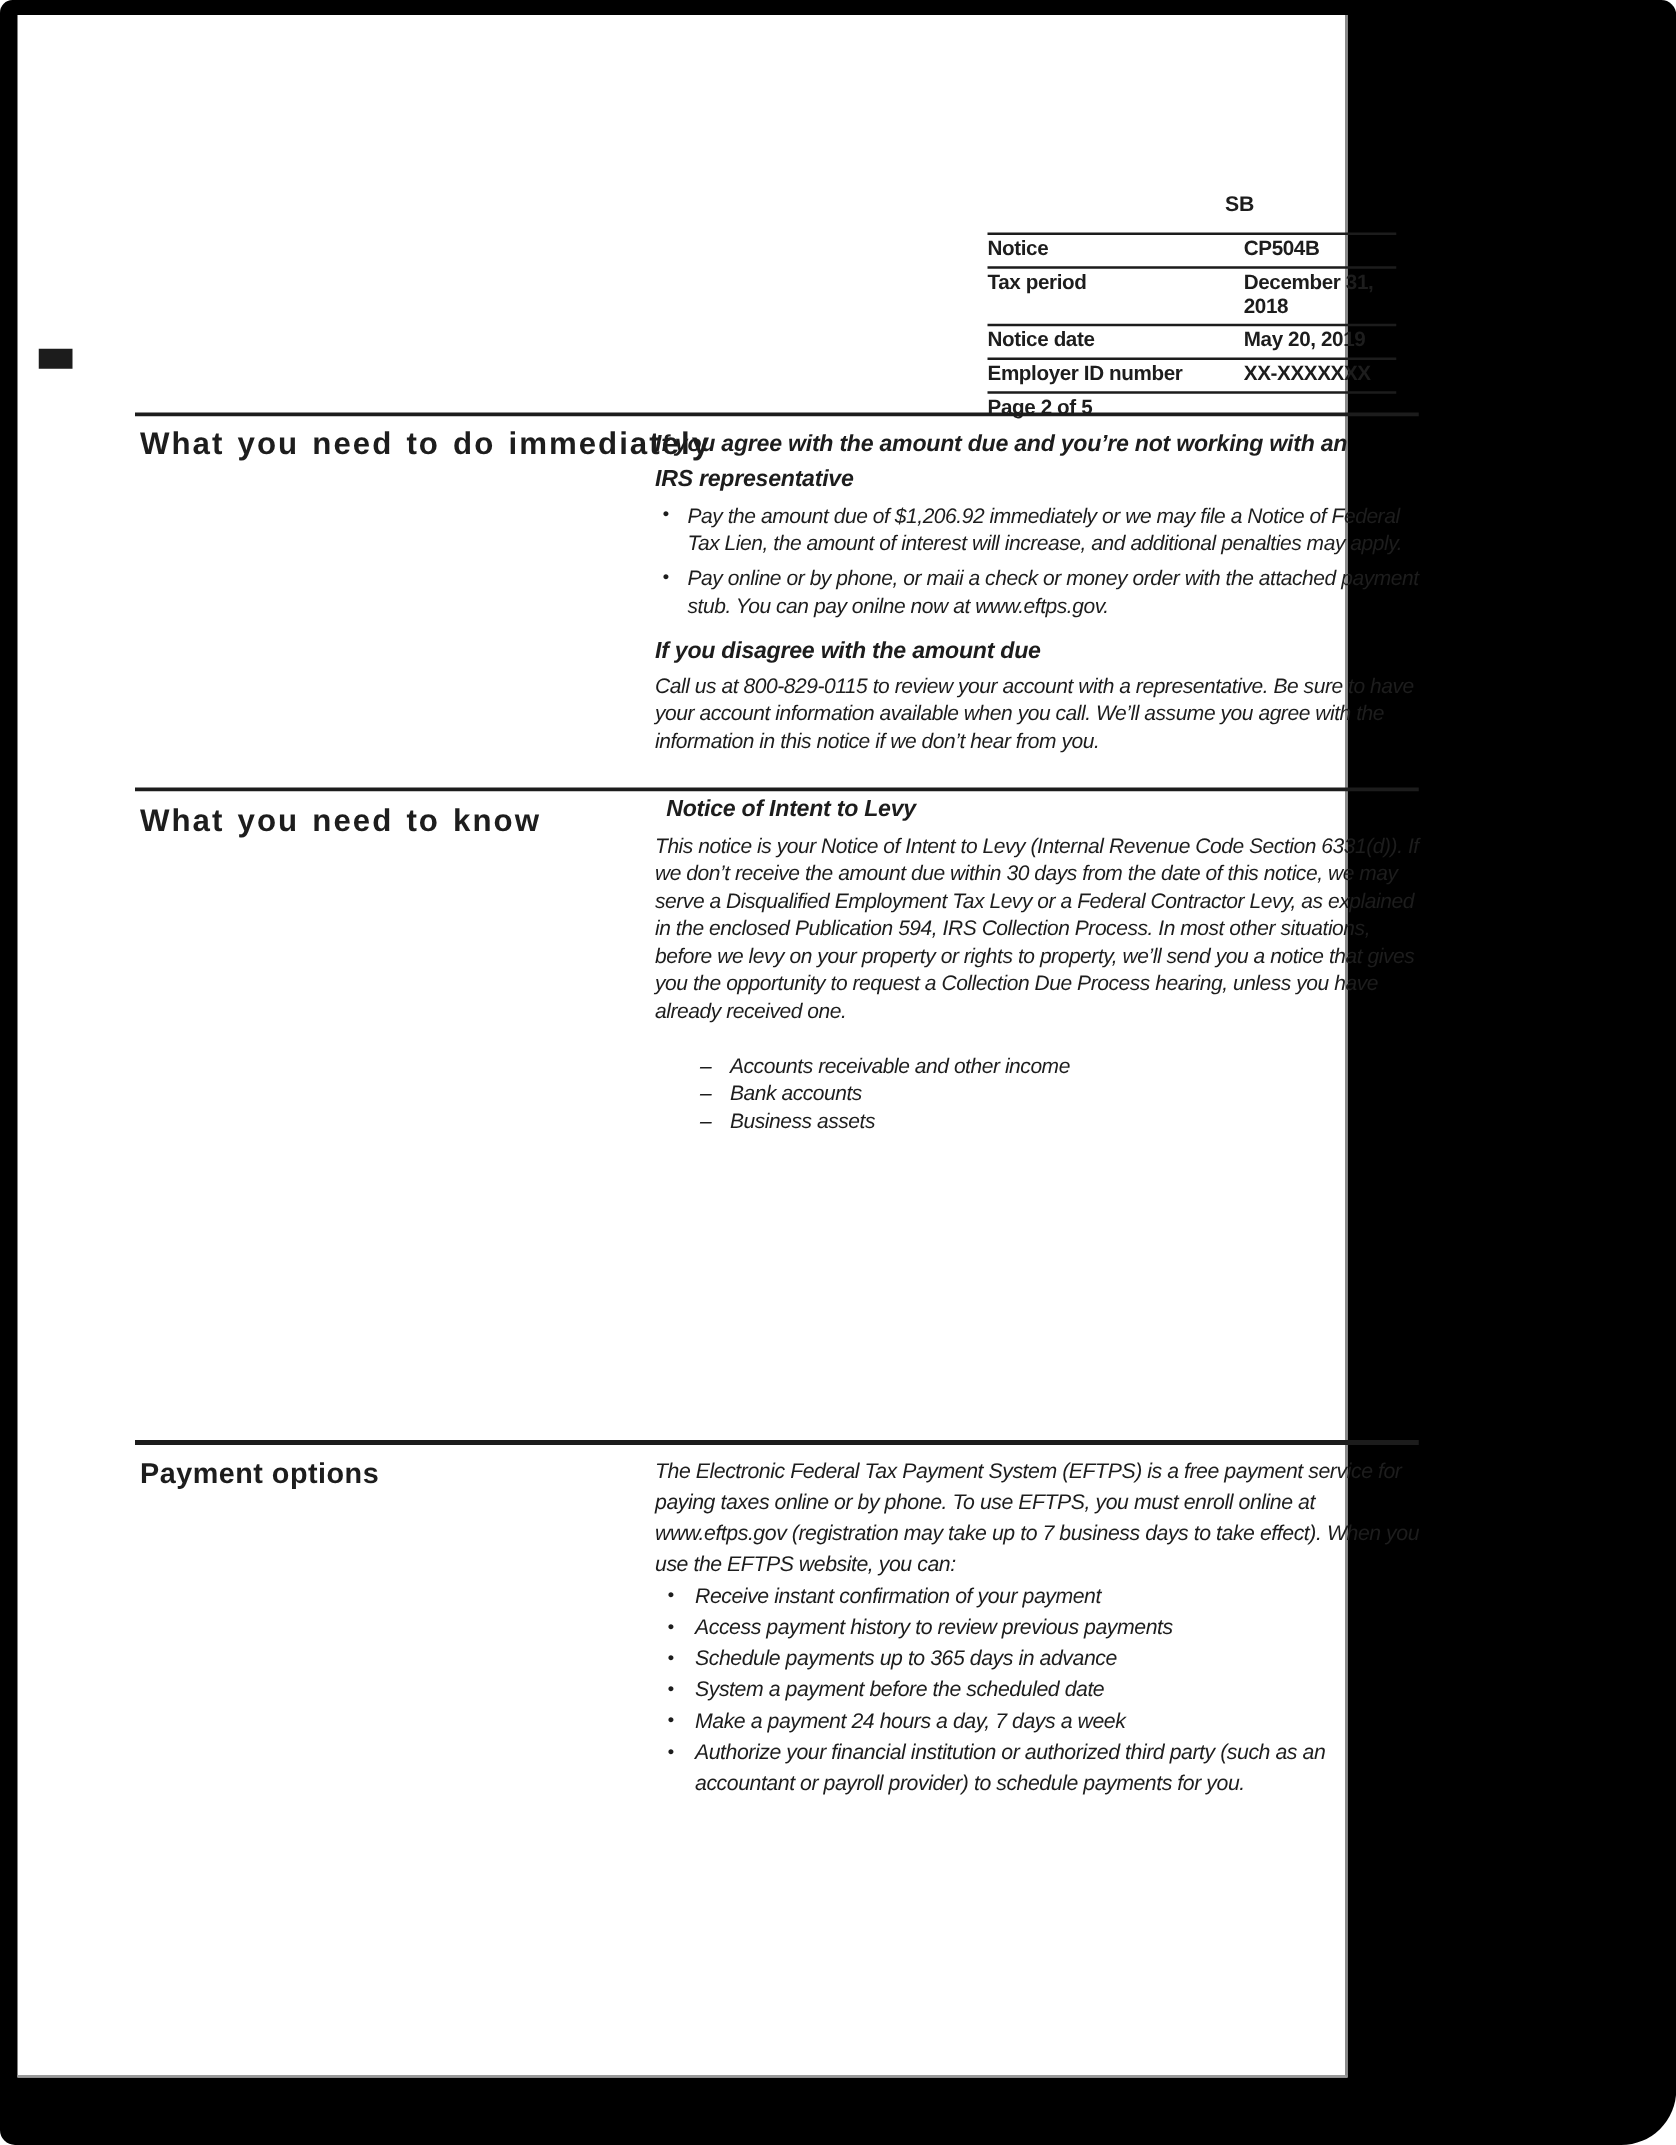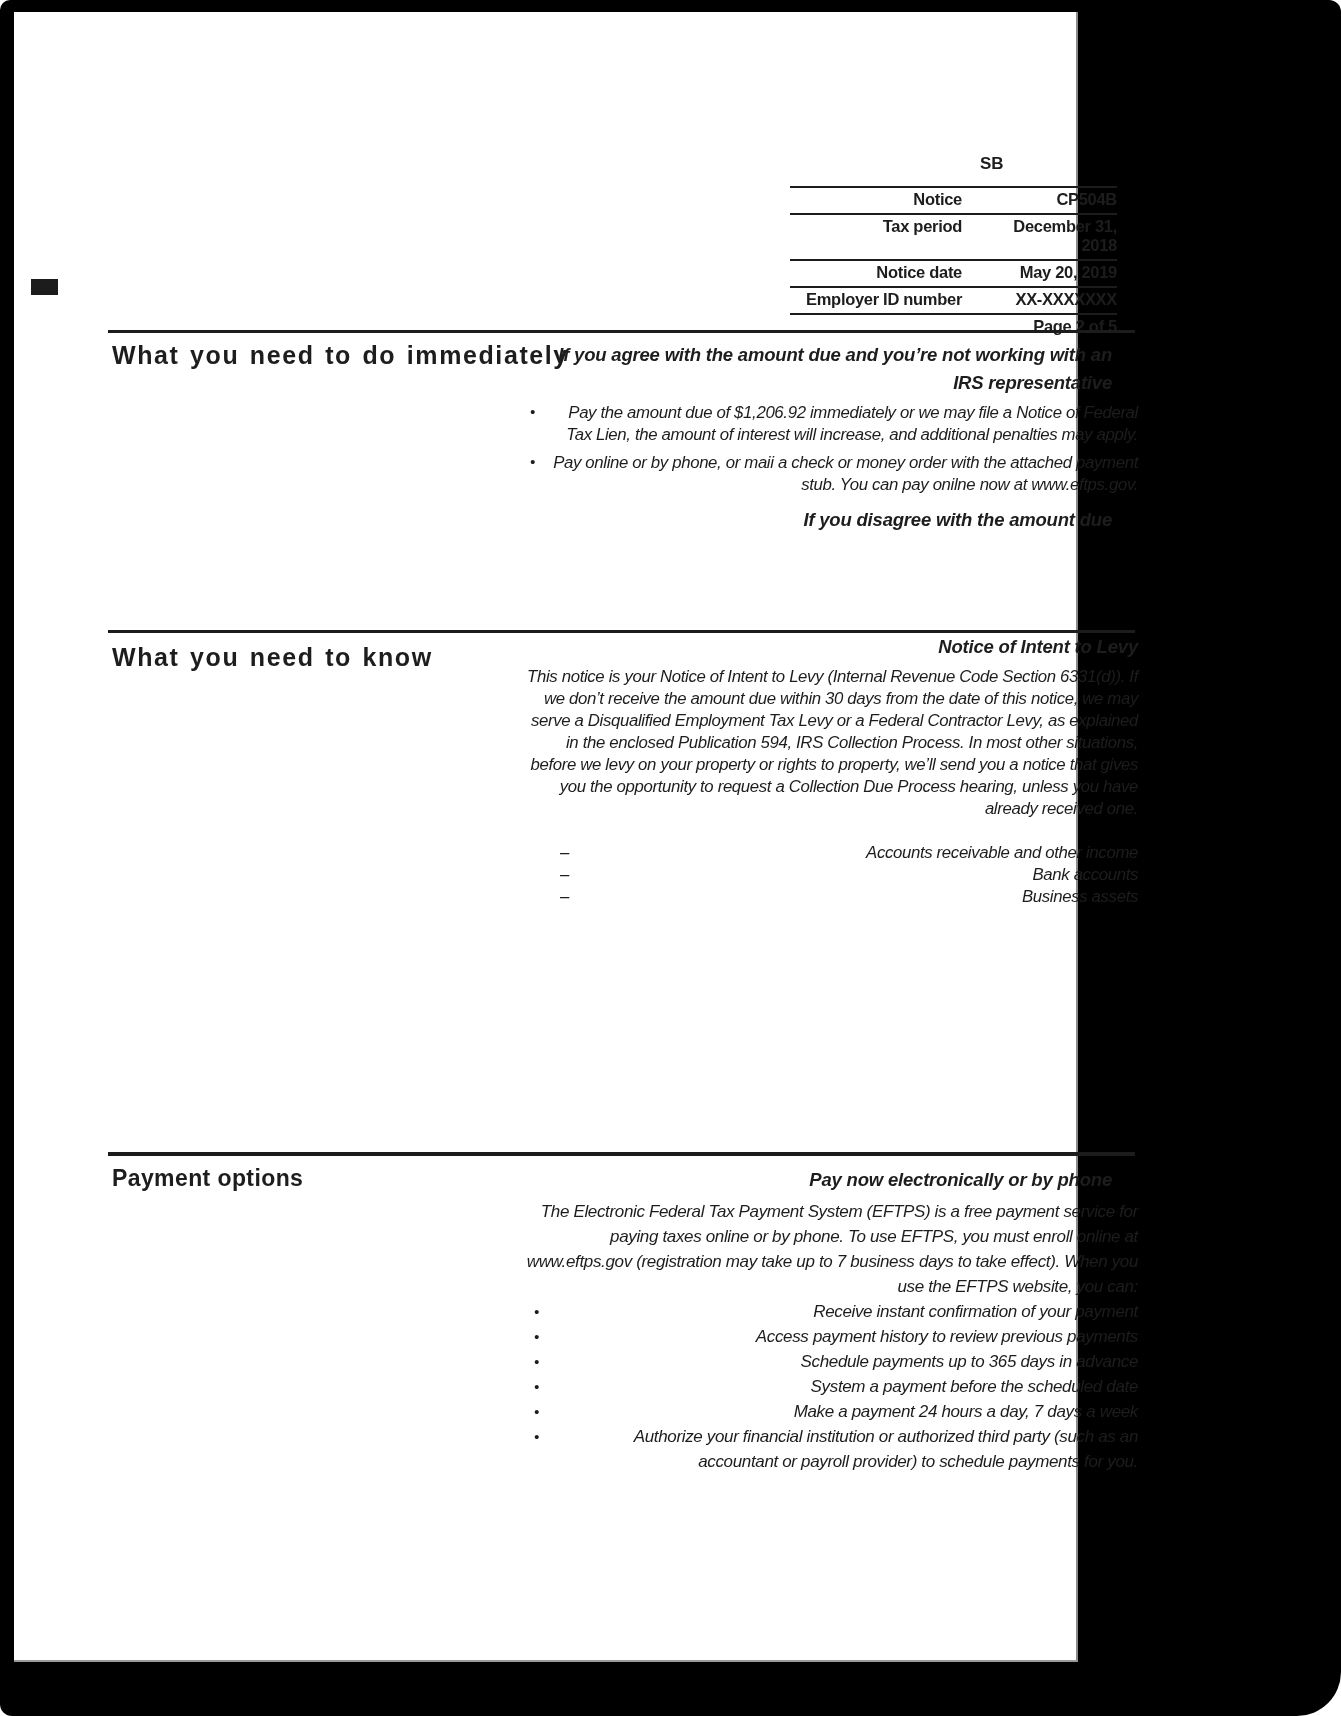--- a/index.html
+++ b/index.html
@@ -13,21 +13,20 @@
     color:#1d1d1d;
   }
   .page{
     position:absolute;
     left:14px;top:12px;
     width:1064px;height:1650px;
     background:#ffffff;
     border-right:2px solid #8a8a8a;
     border-bottom:2px solid #9a9a9a;
     box-sizing:border-box;
-    text-align:right;
   }
   .scan-mark{
     position:absolute;left:17px;top:267px;
     width:27px;height:16px;background:#1c1c1c;
   }
   
   .region-code{
     position:absolute;left:966px;top:142px;
     font-size:17px;font-weight:700;letter-spacing:-0.2px;
   }
@@ -128,39 +127,39 @@
 
     <div class="rule rule1"></div>
     <div class="left-h lh1">What you need to do immediately</div>
     <div class="right-col rc1">
       <div class="sub-h">If you agree with the amount due and you’re not working with an IRS representative</div>
       <ul class="bullets">
         <li>Pay the amount due of $1,206.92  immediately or we may file a Notice of Federal Tax Lien, the amount of interest will increase, and additional penalties may apply.</li>
         <li>Pay online or by phone, or maii a check or money order with the attached payment stub.  You can pay onilne now at www.eftps.gov.</li>
       </ul>
       <div class="sub-h tight">If you disagree with the amount due</div>
+      <p>Call us at 800-829-0115 to review your account with a representative.  Be sure to have your account information available when you call. We’ll assume you agree with the information in this notice if we don’t hear from you.</p>
     </div>
 
     <div class="rule rule2"></div>
     <div class="left-h lh2">What you need to know</div>
     <div class="right-col rc2">
       <div class="levy-h">Notice of Intent to Levy</div>
       <p>This notice is your Notice of Intent to Levy (Internal Revenue Code Section 6331(d)). If we don’t receive the amount due within 30 days from the date of this notice, we may serve a Disqualified Employment Tax Levy or a Federal Contractor Levy, as explained in the enclosed Publication 594, IRS Collection Process.  In most other situations, before we levy on your property or rights to property, we’ll send you a notice that gives you the opportunity to request a Collection Due Process hearing, unless you have already received one.</p>
       <div class="gap22"></div>
       <ul class="dash-list">
         <li>Accounts receivable and other income</li>
         <li>Bank accounts</li>
         <li>Business assets</li>
       </ul>
     </div>
 
     <div class="rule rule3"></div>
     <div class="left-h lh3">Payment options</div>
     <div class="right-col rc3">
-      <div class="sub-h mt2">Pay now electronically or by phone</div>
       <p>The Electronic Federal Tax Payment System (EFTPS) is a free payment service for paying taxes online or by phone.  To use EFTPS, you must enroll online at www.eftps.gov (registration may take up to 7 business days to take effect).  When you use the EFTPS website, you can:</p>
       <ul class="bullets3">
         <li>Receive instant confirmation of your payment</li>
         <li>Access payment history to review previous payments</li>
         <li>Schedule payments up to 365 days in advance</li>
         <li>System a payment before the scheduled date</li>
         <li>Make a payment 24 hours a day, 7 days a week</li>
         <li>Authorize your financial institution or authorized third party (such as an accountant or payroll provider) to schedule payments for you.</li>
       </ul>
     </div>

